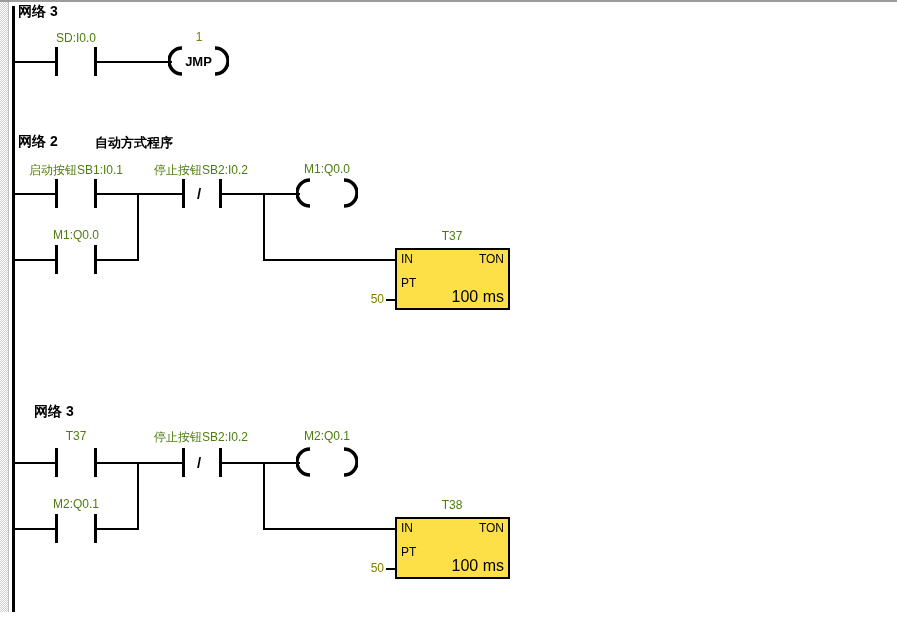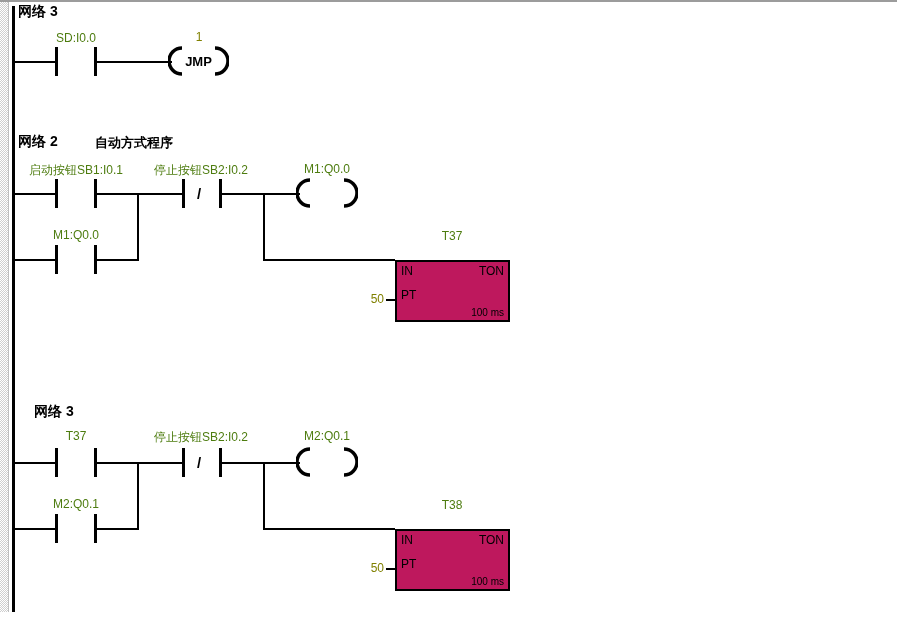--- a/index.html
+++ b/index.html
@@ -19,25 +19,25 @@
   .net-title { position:absolute; font-size:14px; font-weight:bold; color:#000; white-space:nowrap; }
   .comment   { position:absolute; font-size:13px; font-weight:bold; color:#000000; white-space:nowrap; }
   .lbl  { position:absolute; font-size:12px; color:#4d7c0f; text-align:center; white-space:nowrap; }
   .oper { position:absolute; font-size:12px; color:#808000; text-align:center; white-space:nowrap; }
   .slash{ position:absolute; font-size:15px; font-weight:bold; color:#000; }
 
   .arc { position:absolute; width:16px; height:30px; }
   .arc svg { display:block; }
   .coil-txt { position:absolute; font-size:13px; font-weight:bold; color:#000; text-align:center; }
 
-  .tbox { position:absolute; width:115px; height:62px; border:2px solid #000; background:#be185d;margin-top:12px; }
+  .tbox { position:absolute; width:115px; height:62px; border:2px solid #000; background:#fde047; }
   .tbox .tin  { position:absolute; left:4px;  top:2px;  font-size:12px; }
   .tbox .ttyp { position:absolute; right:4px; top:2px;  font-size:12px; }
   .tbox .tpt  { position:absolute; left:4px;  bottom:18px; font-size:12px; }
-  .tbox .tbase{ position:absolute; right:4px; bottom:2px; font-size:10px; }
+  .tbox .tbase{ position:absolute; right:4px; bottom:2px; font-size:16px; }
 
   .watermark { position:absolute; right:16px; top:583px; font-size:22px; font-weight:bold;
                color:#2f2f2f; letter-spacing:1px; white-space:nowrap;
                text-shadow:2px 2px 0 #ffffff, 3px 3px 0 rgba(255,255,255,.75); }
 </style>
 </head>
 <body>
 
 <div id="screen">
 

